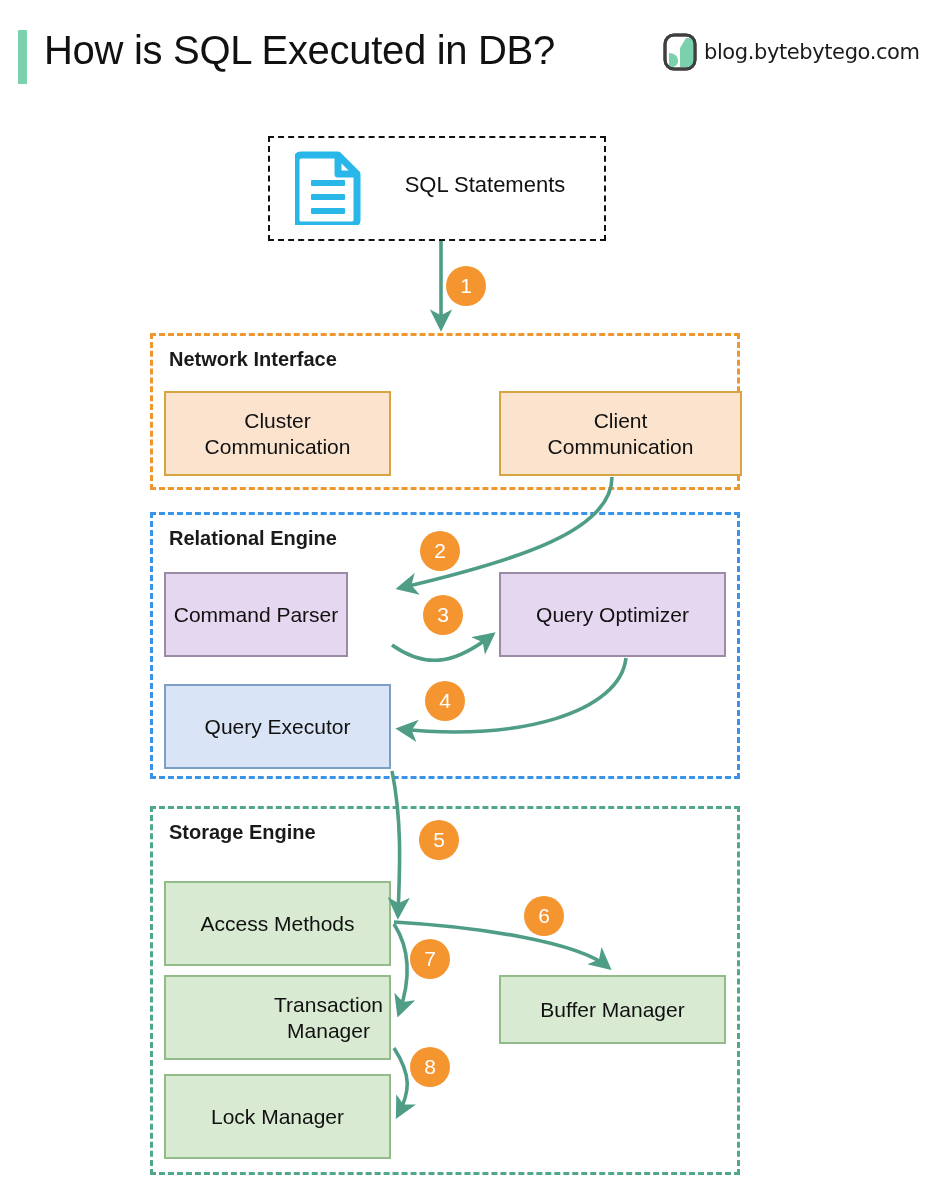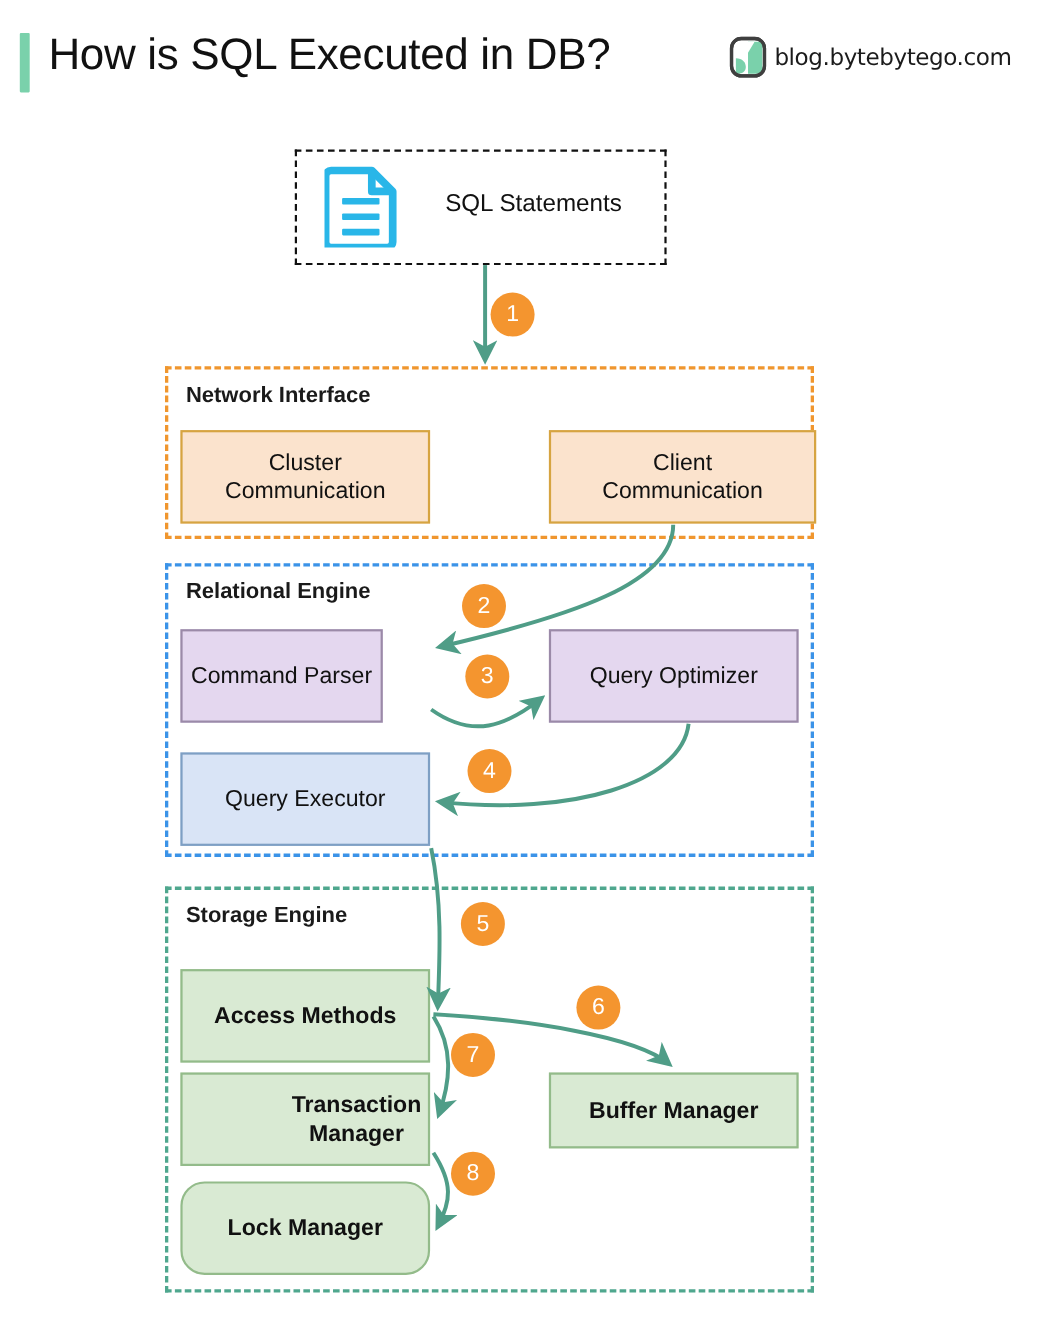--- a/index.html
+++ b/index.html
@@ -46,30 +46,30 @@
 
   
   .node {
     position: absolute; display: flex; align-items: center; justify-content: center;
     text-align: center; font-size: 21px; color: #111111; line-height: 1.22;
     padding: 2px 6px;
   }
   .node.peach  { background: #fbe3cd; border: 2px solid #d6a441; }
   .node.purple { background: #e4d7ef; border: 2px solid #9b8aa8; }
   .node.blue   { background: #d9e4f6; border: 2px solid #7e9fc4; }
-  .node.green  { background: #d9ead3; border: 2px solid #93bb8a; font-weight: bold; }
+  .node.green  { background: #d9ead3; border: 2px solid #93bb8a; }
 
   #node-cluster-comm { left: 164px; top: 391px; width: 227px; height: 85px; }
   #node-client-comm  { left: 499px; top: 391px; width: 243px; height: 85px; }
   #node-command-parser { left: 164px; top: 572px; width: 184px; height: 85px; }
   #node-query-optimizer{ left: 499px; top: 572px; width: 227px; height: 85px; }
   #node-query-executor { left: 164px; top: 684px; width: 227px; height: 85px; }
   #node-access-methods { left: 164px; top: 881px; width: 227px; height: 85px; }
   #node-transaction-mgr{ left: 164px; top: 975px; width: 227px; height: 85px; justify-content: flex-end; }
-  #node-lock-manager   { left: 164px; top: 1074px; width: 227px; height: 85px; border-radius: 22px; }
+  #node-lock-manager   { left: 164px; top: 1074px; width: 227px; height: 85px; }
   #node-buffer-manager { left: 499px; top: 975px; width: 227px; height: 69px; }
 
   
   #sql-doc-icon { position: absolute; left: 295px; top: 150px; width: 68px; height: 75px; }
   #sql-label {
     position: absolute; left: 380px; top: 172px; width: 210px;
     font-size: 22px; color: #111111; text-align: center;
   }
 
   

